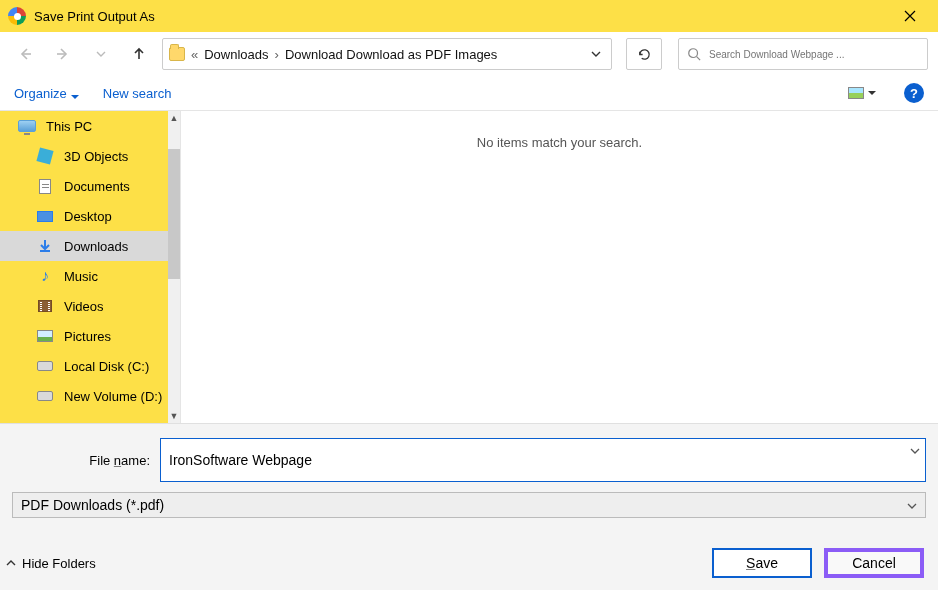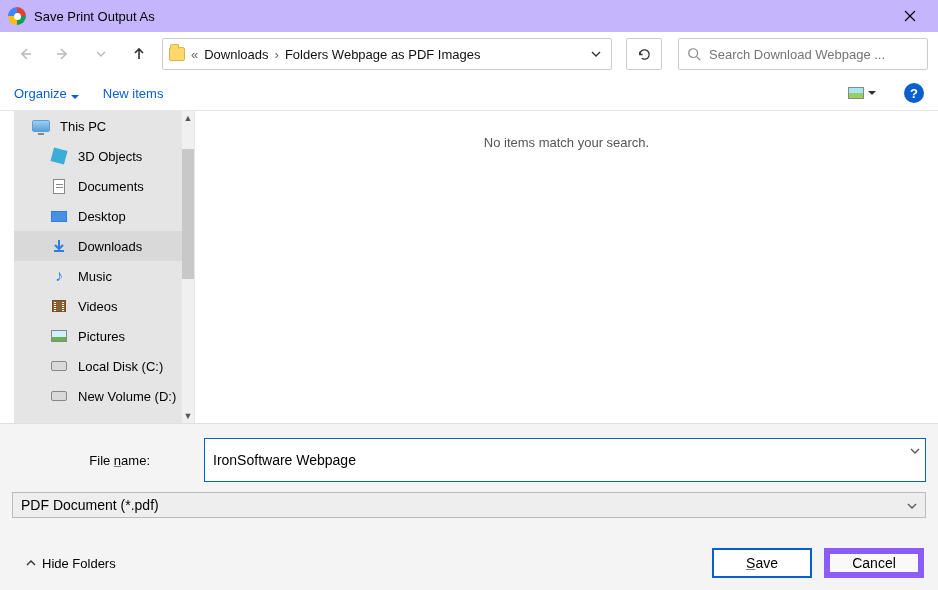--- a/index.html
+++ b/index.html
@@ -13,21 +13,21 @@
     overflow: hidden;
     display: flex;
     flex-direction: column;
   }
   
   .titlebar {
     display: flex;
     align-items: center;
     height: 32px;
     padding: 4px 8px;
-    background: #c4b5fd;
+    background: #fde047;
   }
   .titlebar .app-icon {
     width: 18px; height: 18px;
     border-radius: 50%;
     background: conic-gradient(#db4437 0 90deg,#0f9d58 90deg 180deg,#fbbc05 180deg 270deg,#4285f4 270deg 360deg);
     margin-right: 8px;
     position: relative;
   }
   .titlebar .app-icon::after{
     content:""; position:absolute; width:7px;height:7px;border-radius:50%;
@@ -64,71 +64,71 @@
   .bc-chevron{color:#444;padding:0 4px;cursor:pointer;}
   .refresh {
     width:36px;height:32px;border:1px solid #ccc;border-radius:2px;
     display:flex;align-items:center;justify-content:center;margin-left:6px;cursor:pointer;
   }
   .searchbox {
     width:250px;height:32px;border:1px solid #ccc;border-radius:2px;
     display:flex;align-items:center;padding:0 8px;margin-left:8px;color:#777;gap:8px;
     background:#fff;
   }
-  .searchbox input{border:none;outline:none;flex:1;font-size:13px;color:#777;background:transparent;}
+  .searchbox input{border:none;outline:none;flex:1;font-size:10px;color:#777;background:transparent;}
   
   .toolbar {
     display:flex;align-items:center;height:34px;padding:0 14px;gap:24px;
     background:#fff;
   }
   .toolbar .link{color:#0a5fcf;cursor:pointer;display:flex;align-items:flex-end;gap:4px;}
   .toolbar .spacer{flex:1;}
   .toolbar .viewbtn{display:flex;align-items:center;gap:4px;cursor:pointer;padding:2px 4px;}
   .toolbar .help{
     width:20px;height:20px;border-radius:50%;background:#0a5fcf;color:#fff;
     display:flex;align-items:center;justify-content:center;font-weight:bold;font-size:13px;cursor:pointer;
   }
   
   .mainarea{flex:1;display:flex;min-height:0;border-top:1px solid #e5e5e5;}
-  .sidebar{width:180px;position:relative;background:#e5e5e5;overflow:hidden;margin-left:14px;}
+  .sidebar{width:180px;position:relative;background:#fde047;overflow:hidden;}
   .sidebar-inner{position:absolute;top:0;left:0;right:12px;bottom:0;overflow:hidden;}
   .scroll-track{position:absolute;right:0;top:0;width:12px;height:100%;background:#f0f0f0;}
   .scroll-thumb{position:absolute;right:0;width:12px;background:#c8c8c8;}
   .scroll-arrow{position:absolute;right:0;width:12px;height:14px;display:flex;align-items:center;justify-content:center;color:#555;font-size:9px;cursor:pointer;}
   .tree-item{
     height:30px;display:flex;align-items:center;padding-left:18px;gap:10px;cursor:pointer;white-space:nowrap;
   }
   .tree-item.child{padding-left:36px;}
   .tree-item.selected{background:#d9d9d9;}
   .tree-item .ico{width:18px;height:16px;display:flex;align-items:center;justify-content:center;}
   .content{flex:1;display:flex;align-items:flex-start;justify-content:center;padding-top:24px;color:#555;border-left:1px solid #e5e5e5;}
   
   .bottom{
     border-top:1px solid #e0e0e0;background:#f4f4f4;padding:14px 12px 12px 12px;
     display:flex;flex-direction:column;gap:10px;
   }
-  .formrow{display:flex;align-items:center;gap:44px;}
+  .formrow{display:flex;align-items:center;}
   .formrow label{width:148px;text-align:right;padding-right:10px;}
   .filename-wrap{flex:1;position:relative;height:44px;}
   .filename-input{
     width:100%;height:100%;border:1px solid #0a5fcf;padding:0 26px 0 8px;font-size:14px;outline:none;background:#fff;
   }
   .combo-arrow{position:absolute;right:6px;top:6px;color:#555;pointer-events:none;}
   .type-select{
     flex:1;height:26px;border:1px solid #bbb;background:#eee;padding:0 26px 0 8px;font-size:14px;
     display:flex;align-items:center;cursor:pointer;position:relative;
   }
   .type-select .combo-arrow{right:8px;top:5px;}
   .footer{
-    display:flex;align-items:center;padding:18px 14px 12px 26px;background:#f4f4f4;
+    display:flex;align-items:center;padding:18px 14px 12px 6px;background:#f4f4f4;
   }
   .hidefolders{display:flex;align-items:center;gap:6px;cursor:pointer;}
   .footer .spacer{flex:1;}
   .btn{
-    width:100px;height:30px;border:6px solid #8b5cf6;background:#f9f9f9;cursor:pointer;
+    width:100px;height:30px;border:4px solid #8b5cf6;background:#f9f9f9;cursor:pointer;
     display:flex;align-items:center;justify-content:center;font-size:14px;margin-left:12px;
   }
   .btn.primary{border:2px solid #0a5fcf;background:#fff;}
   .ul{ text-decoration: underline; text-decoration-color: rgba(0,0,0,0.5); }
 
   
   .ico-pc{width:18px;height:12px;border:1px solid #5aa0d8;border-radius:2px;background:linear-gradient(#9dd0f2,#5aa0d8);position:relative;}
   .ico-pc::after{content:"";position:absolute;left:5px;top:12px;width:6px;height:2px;background:#888;}
   .ico-3d{width:14px;height:14px;background:#3aaed8;transform:rotate(15deg);}
   .ico-desktop{width:16px;height:11px;border:1px solid #2b7de9;background:#4a90e2;}
@@ -179,21 +179,21 @@
     <svg width="16" height="16" viewBox="0 0 16 16">
         <path d="M8 13 V3 M4 7 L8 3 L12 7" stroke="#333" stroke-width="1.6" fill="none"></path>
       </svg>
   </div>
 
   <div class="breadcrumb">
     <div class="folder-icon"></div>
     <span class="crumb-sep">«</span>
     <span class="crumb">Downloads</span>
     <span class="crumb-sep">›</span>
-    <span class="crumb">Folders Webpage as PDF Images</span>
+    <span class="crumb">Download Download as PDF Images</span>
     <div class="spacer"></div>
     <span class="bc-chevron">
       <svg width="10" height="10" viewBox="0 0 10 10">
           <path d="M1 3 L5 7 L9 3" stroke="#333" stroke-width="1.4" fill="none"></path>
         </svg>
     </span>
   </div>
 
   <div class="refresh">
     <svg width="15" height="15" viewBox="0 0 16 16">
@@ -212,21 +212,21 @@
 </div>
 
 <div class="toolbar">
   <div class="link">
     <span>Organize</span>
     <svg width="8" height="8" viewBox="0 0 8 8">
         <path d="M0 2 L4 6 L8 2 Z" fill="#0a5fcf"></path>
       </svg>
   </div>
   <div class="link">
-    <span>New items</span>
+    <span>New search</span>
   </div>
   <div class="spacer"></div>
   <div class="viewbtn">
     <div class="ico-imgview"></div>
     <svg width="8" height="8" viewBox="0 0 8 8">
         <path d="M0 2 L4 6 L8 2 Z" fill="#333"></path>
       </svg>
   </div>
   <div class="help">?</div>
 </div>
@@ -315,21 +315,21 @@
       <input class="filename-input" value="IronSoftware Webpage" style="">
       <span class="combo-arrow">
         <svg width="10" height="10" viewBox="0 0 10 10">
             <path d="M1 3 L5 7 L9 3" stroke="#555" stroke-width="1.3" fill="none"></path>
           </svg>
       </span>
     </div>
   </div>
   <div class="formrow">
     <div class="type-select">
-      <span>PDF Document (*.pdf)</span>
+      <span>PDF Downloads (*.pdf)</span>
       <span class="combo-arrow">
         <svg width="10" height="10" viewBox="0 0 10 10">
             <path d="M1 3 L5 7 L9 3" stroke="#555" stroke-width="1.3" fill="none"></path>
           </svg>
       </span>
     </div>
   </div>
 </div>
 
 <div class="footer">

